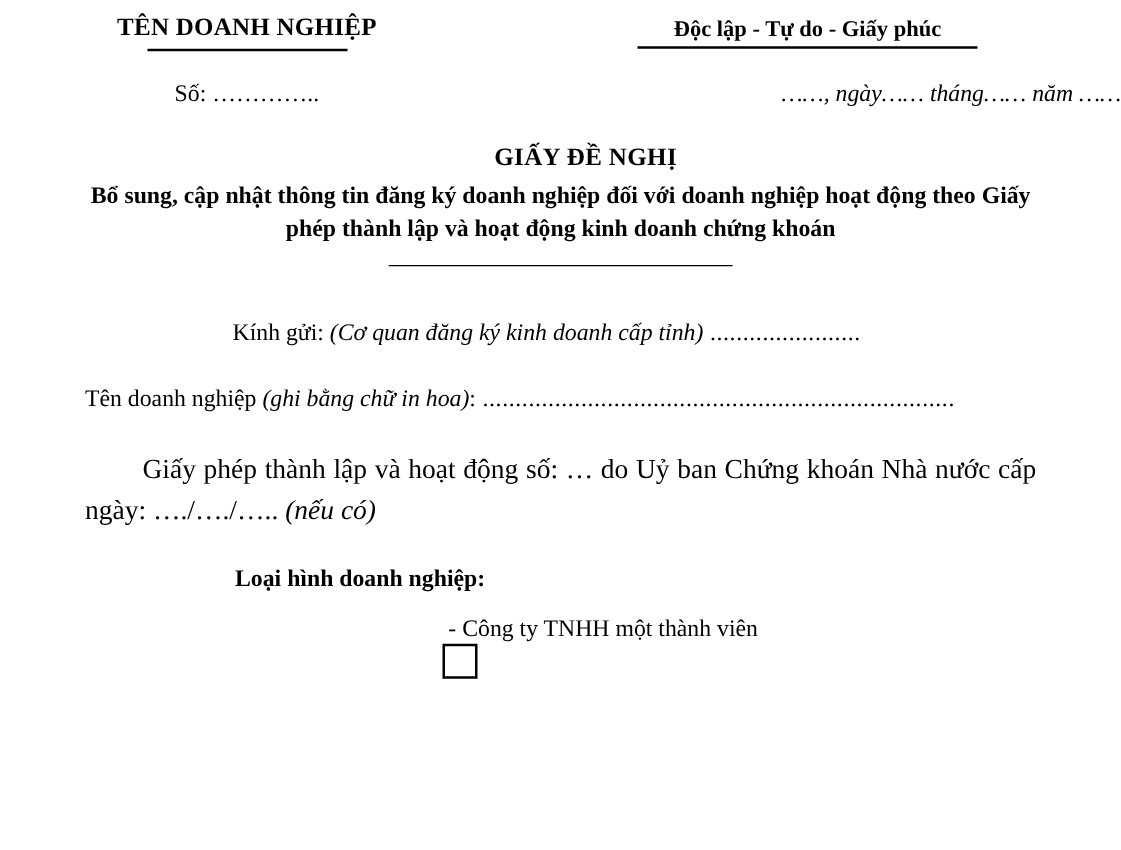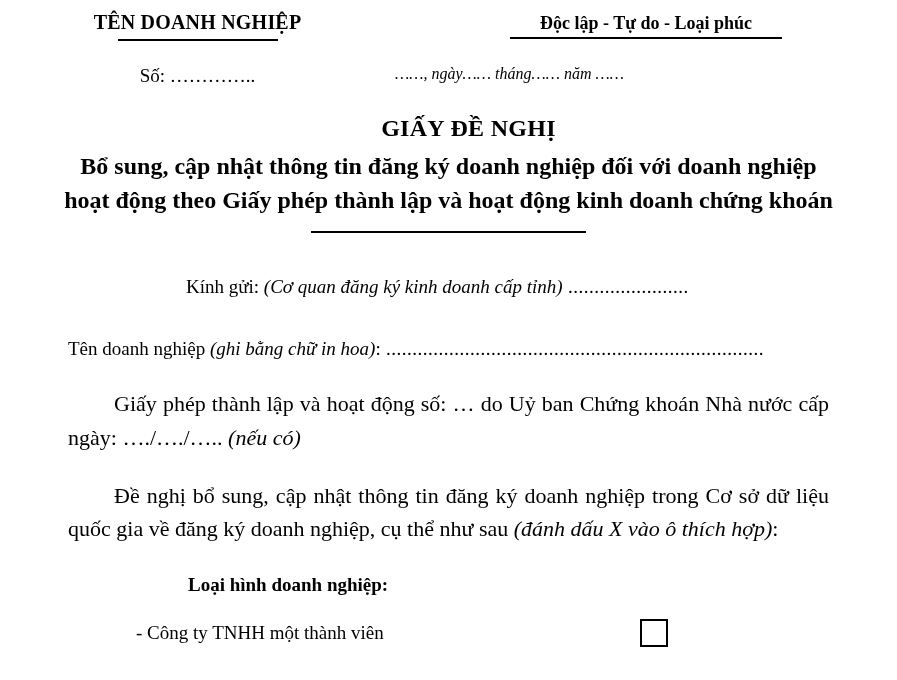--- a/index.html
+++ b/index.html
@@ -73,40 +73,40 @@
     display: flex;
     margin-top: 24px;
   }
   .subhdr-left {
     width: 395px;
     text-align: center;
     font-size: 19px;
   }
   .subhdr-right {
     width: 502px;
-    text-align: left;
-    font-size: 16px;
+    text-align: right;
+    font-size: 19px;
     font-style: italic;
   }
 
   
   .title-block {
     text-align: center;
     margin-top: 26px;
   }
   .doc-title {
     font-weight: bold;
-    font-size: 24px;
+    font-size: 20px;
     letter-spacing: 0.3px;
     line-height: 1.3;
     padding-left: 40px;
   }
   .doc-subtitle {
     font-weight: bold;
-    font-size: 24px;
+    font-size: 19px;
     line-height: 1.42;
     margin-top: 5px;
     padding: 0 60px;
   }
   .rule-title {
     width: 275px;
     height: 1.8px;
     background: #000;
     margin: 14px auto 0 auto;
   }
@@ -117,21 +117,21 @@
   }
   .recipient {
     margin-top: 42px;
     font-size: 19px;
     padding-left: 118px;
     line-height: 1.3;
   }
   .recipient .it { font-style: italic; }
 
   .field-line {
-    margin-top: 38px;
+    margin-top: 28px;
     font-size: 19px;
     line-height: 1.3;
     white-space: nowrap;
   }
   .field-line .it { font-style: italic; }
   .dots-fill {
     letter-spacing: 0.5px;
   }
 
   .para {
@@ -152,20 +152,21 @@
     padding-left: 120px;
   }
   .check-list {
     margin-top: 18px;
   }
   .check-row {
     display: flex;
     align-items: center;
     height: 38px;
     margin-top: 6px;
+    flex-direction: column;
   }
   .check-label {
     font-size: 19px;
     padding-left: 68px;
     white-space: nowrap;
     flex: 0 0 auto;
   }
   .check-spacer { flex: 1 1 auto; }
   .checkbox {
     width: 28px;
@@ -182,21 +183,21 @@
 
 <div class="page">
 
   <div class="header">
     <div class="hdr-left">
       <div class="hdr-org">TÊN DOANH NGHIỆP</div>
       <div class="rule-short"></div>
     </div>
     <div class="hdr-right">
       <div>
-        <span class="hdr-motto">Độc lập - Tự do - Loại phúc</span>
+        <span class="hdr-motto">Độc lập - Tự do - Giấy phúc</span>
       </div>
       <div class="rule-motto"></div>
     </div>
   </div>
 
   <div class="subhdr">
     <div class="subhdr-left">Số: …………..</div>
     <div class="subhdr-right">……, ngày…… tháng…… năm ……</div>
   </div>
 
@@ -216,23 +217,20 @@
     <div class="field-line">
       <span>Tên doanh nghiệp</span>
       <span class="it">(ghi bằng chữ in hoa)</span><span>:</span><span class="dots-fill"> ........................................................................</span>
     </div>
 
 
     <div class="para">
       <span>Giấy phép thành lập và hoạt động số: … do Uỷ ban Chứng khoán Nhà nước cấp ngày: …./…./….. </span><span class="it">(nếu có)</span>
     </div>
 
-    <div class="para">
-      <span>Đề nghị bổ sung, cập nhật thông tin đăng ký doanh nghiệp trong Cơ sở dữ liệu quốc gia về đăng ký doanh nghiệp, cụ thể như sau </span><span class="it">(đánh dấu X vào ô thích hợp)</span><span>:</span>
-    </div>
 
     <div class="section-heading">Loại hình doanh nghiệp:</div>
 
     <div class="check-list">
 
       <div class="check-row">
         <span class="check-label">- Công ty TNHH một thành viên</span>
         <span class="check-spacer"></span>
         <span class="checkbox"></span>
       </div>

